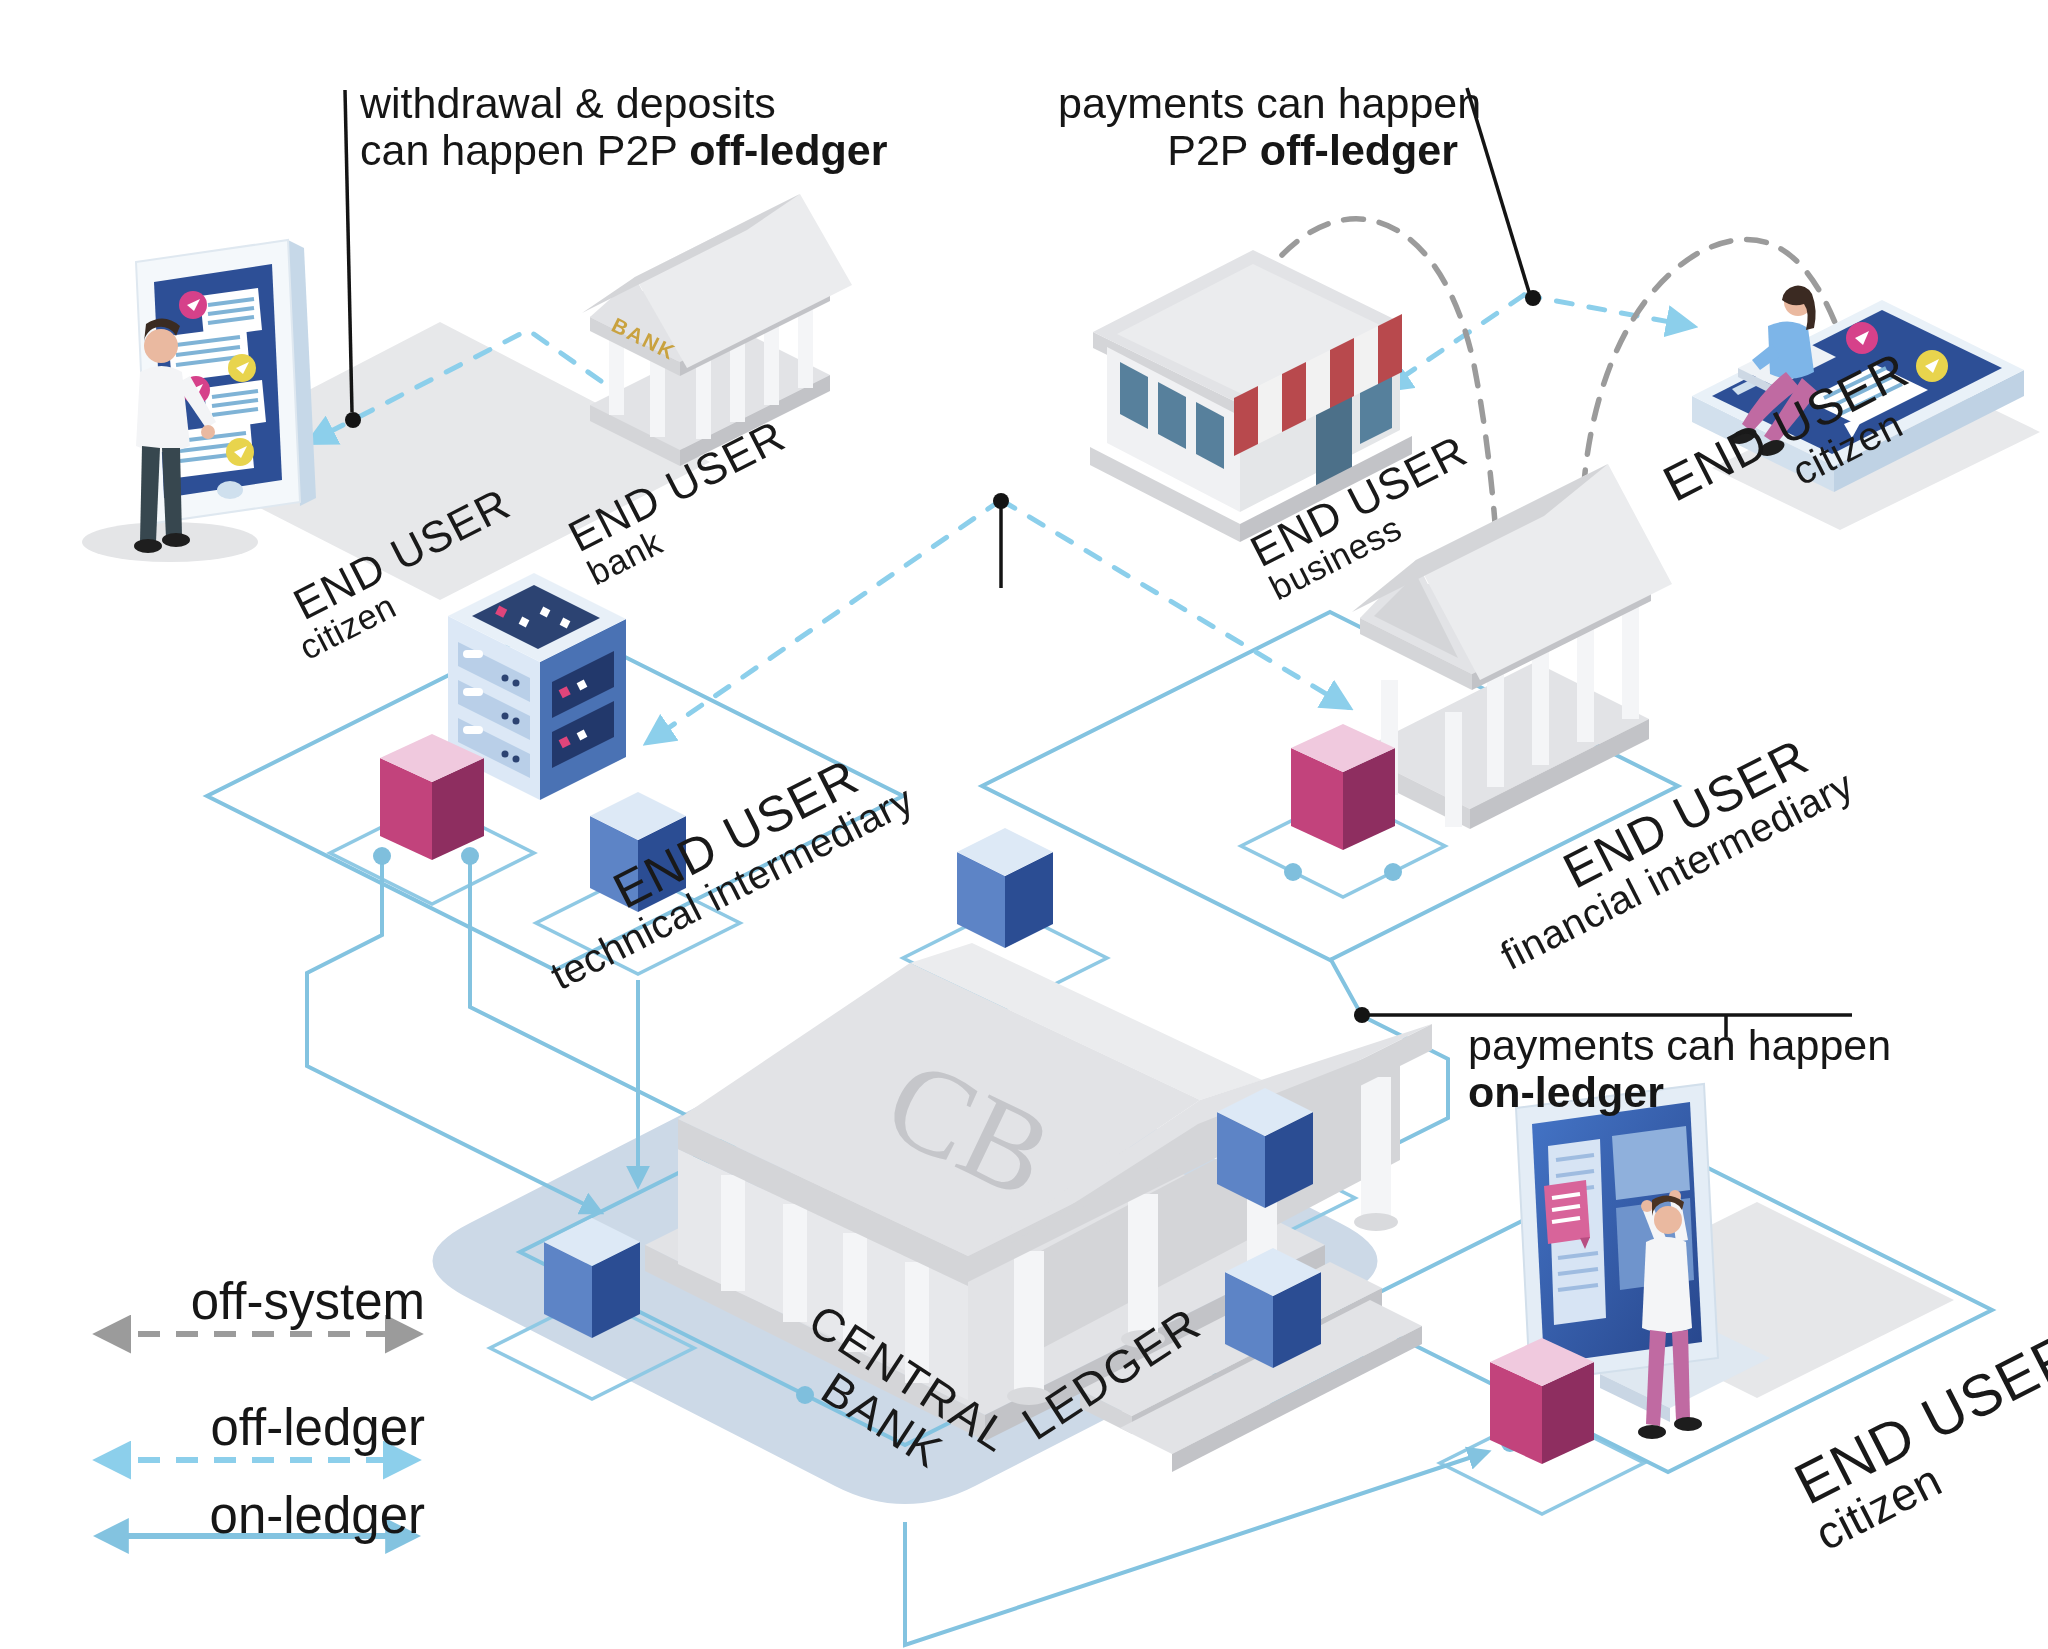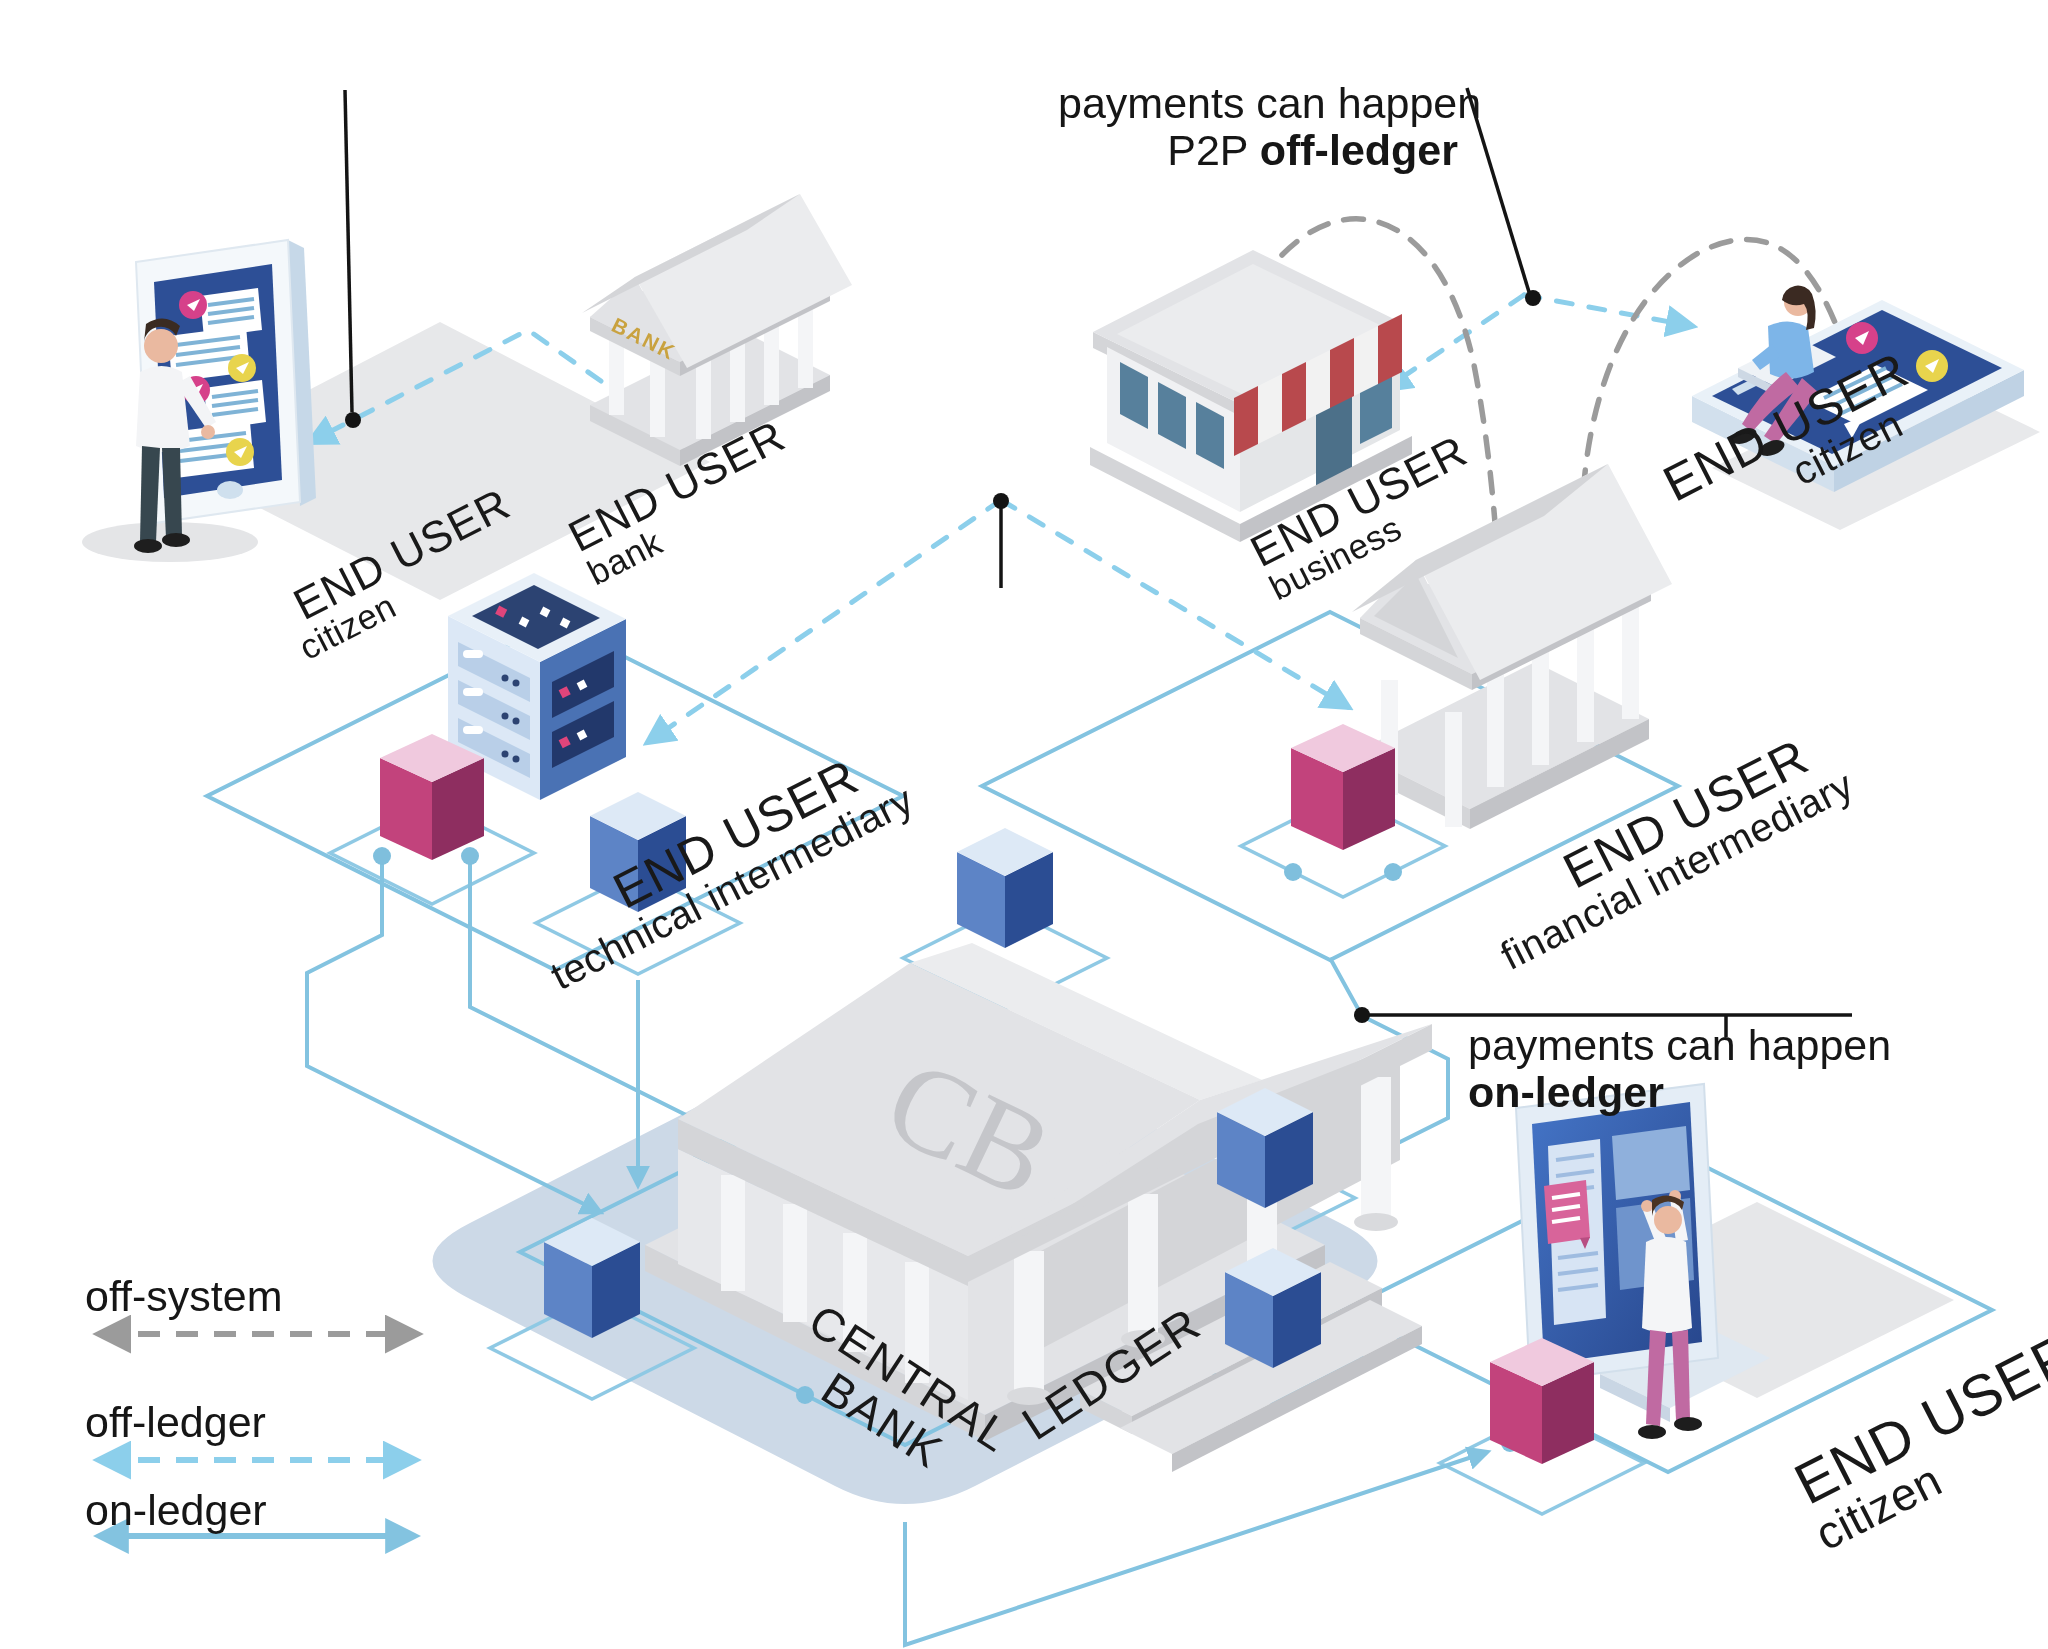--- a/index.html
+++ b/index.html
@@ -9,21 +9,21 @@
   .txt{position:absolute;white-space:nowrap;}
   .ann{font-size:43px;line-height:47px;font-weight:400;color:#161616;}
   .ann b{font-weight:700;}
   .lbl{transform-origin:left top;}
   .lbl .t{display:block;font-weight:400;letter-spacing:1px;line-height:1.0;}
   .lbl .s{display:block;font-weight:400;letter-spacing:0.5px;line-height:1.05;}
   .sz1 .t{font-size:44px;} .sz1 .s{font-size:35px;}
   .sz2 .t{font-size:50px;} .sz2 .s{font-size:40px;}
   .sz3 .t{font-size:58px;} .sz3 .s{font-size:46px;}
   .rot{transform:rotate(-27deg);}
-  .legend-label{font-size:43px;text-align:left;color:#161616;}
+  .legend-label{font-size:51px;text-align:right;color:#161616;}
   .cb-label{font-size:46px;letter-spacing:2px;text-align:center;line-height:1.08;transform-origin:left top;}
   
   .f1{fill:#ebecee}.f2{fill:#e2e3e6}.f3{fill:#d4d5d8}.f4{fill:#c2c3c7}
   .col{fill:#f4f5f7}.colsh{fill:#d9dadd}
   .pkT{fill:#f0c9de}.pkL{fill:#c2437c}.pkR{fill:#8e2e60}
   .bcT{fill:#dde9f6}.bcL{fill:#5d84c6}.bcR{fill:#2b4d93}
   .ring{stroke:#83c3e0;stroke-width:4;fill:none}
   .circ{stroke:#8fc9e4;stroke-width:3.5;fill:none}
   .node{fill:#7fbfdd}
   .dashB{stroke:#8ccfeb;stroke-width:5;fill:none;stroke-dasharray:16 17;stroke-linecap:round}
@@ -398,20 +398,24 @@
         <circle cx="1362" cy="1015" r="8" fill="#141414"></circle>
 </g>
 
 <g>
   <line x1="100" y1="1334" x2="416" y2="1334" stroke-width="6" stroke-dasharray="22 16" marker-start="url(#mG)" marker-end="url(#mG)" stroke="#9b9b9b"></line>
   <line x1="100" y1="1460" x2="414" y2="1460" stroke-width="6" stroke-dasharray="22 16" marker-start="url(#mBD)" marker-end="url(#mBD)" stroke="#8ccfeb"></line>
   <line x1="100" y1="1536" x2="414" y2="1536" stroke-width="6" marker-start="url(#mBS)" marker-end="url(#mBS)" stroke="#83c3e0"></line>
 </g>
 </svg>
 
+<div class="txt ann" style="left:360px;top:80px;">
+  <span>withdrawal &amp; deposits</span><br>
+  <span>can happen P2P </span><b>off-ledger</b>
+</div>
 <div class="txt ann" style="left:1058px;top:80px;width:400px;text-align:right;">
   <span>payments can happen</span><br>
   <span>P2P </span><b>off-ledger</b>
 </div>
 <div class="txt ann" style="left:1468px;top:1022px;">
   <span>payments can happen</span><br>
   <b>on-ledger</b>
 </div>
 
 <div class="txt lbl rot sz1" style="left:287px;top:588px;">

